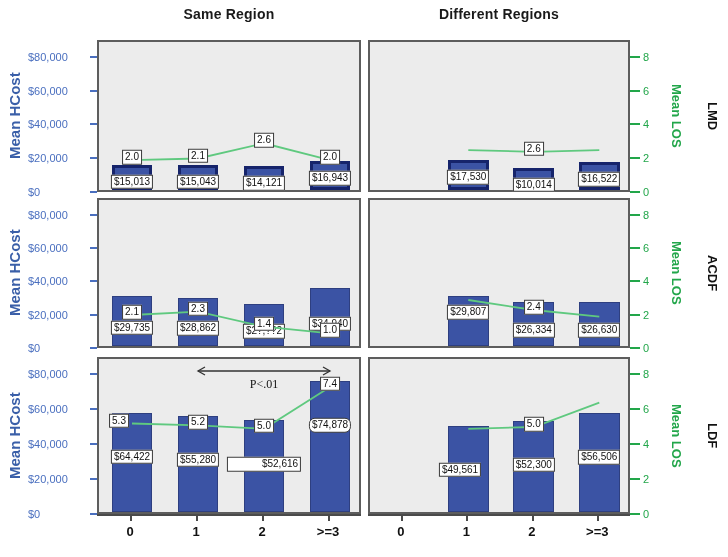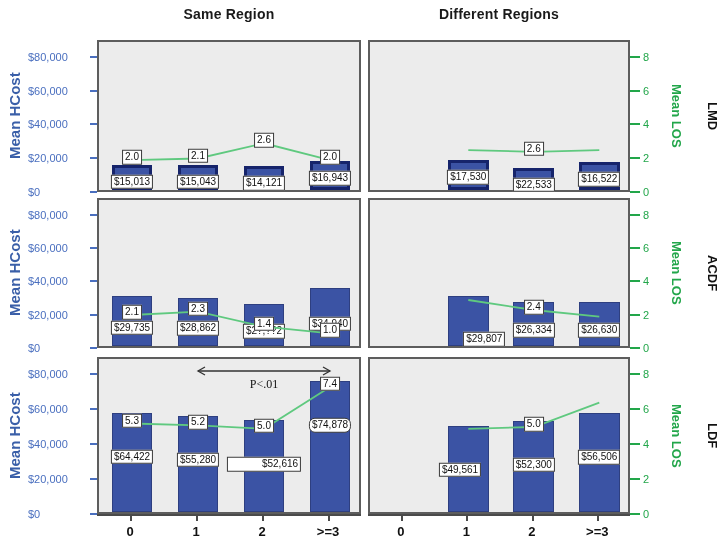--- a/index.html
+++ b/index.html
@@ -153,21 +153,21 @@
       </svg>
       <div class="callout los" style="left: 33px; top: 115.222px;">2.0</div>
       <div class="callout los" style="left: 99px; top: 113.533px;">2.1</div>
       <div class="callout los" style="left: 165px; top: 98.3333px;">2.6</div>
       <div class="callout los" style="left: 231px; top: 115.222px;">2.0</div>
     </div>
     <div class="panel" style="left: 368px; top: 40px; width: 262px; height: 152px;">
       <div class="bar framed" style="left: 77.945px; width: 40.61px; height: 29.6062px; bottom: 0px;"></div>
       <div class="callout" style="left: 98.25px; top: 135.394px;">$17,530</div>
       <div class="bar framed" style="left: 143.445px; width: 40.61px; height: 22.0653px; bottom: 0px;"></div>
-      <div class="callout" style="left: 163.75px; top: 142.935px;">$22,533</div>
+      <div class="callout" style="left: 163.75px; top: 142.935px;">$10,014</div>
       <div class="bar framed" style="left: 208.945px; width: 40.61px; height: 27.9038px; bottom: 0px;"></div>
       <div class="callout" style="left: 229.25px; top: 137.096px;">$16,522</div>
       <svg class="losline" width="262" height="152">
         <polyline points="98.3,108.1 163.8,109.8 229.3,108.1" fill="none" stroke="#5fc97f" stroke-width="1.8"></polyline>
       </svg>
       <div class="callout los" style="left: 163.75px; top: 106.778px;">2.6</div>
     </div>
     <div class="panel" style="left: 97px; top: 198px; width: 264px; height: 150px;">
       <div class="bar" style="left: 12.54px; width: 40.92px; height: 49.5583px; bottom: 0px;"></div>
       <div class="callout" style="left: 33px; top: 127.699px;">$29,735</div>
@@ -180,21 +180,21 @@
       <svg class="losline" width="264" height="150">
         <polyline points="33.0,115.0 99.0,111.7 165.0,126.7 231.0,133.3" fill="none" stroke="#5fc97f" stroke-width="1.8"></polyline>
       </svg>
       <div class="callout los" style="left: 33px; top: 112px;">2.1</div>
       <div class="callout los" style="left: 99px; top: 108.667px;">2.3</div>
       <div class="callout los" style="left: 165px; top: 123.667px;">1.4</div>
       <div class="callout los" style="left: 231px; top: 130.333px;">1.0</div>
     </div>
     <div class="panel" style="left: 368px; top: 198px; width: 262px; height: 150px;">
       <div class="bar" style="left: 77.945px; width: 40.61px; height: 49.6783px; bottom: 0px;"></div>
-      <div class="callout" style="left: 98.25px; top: 139px; margin-left: 16px;">$29,807</div>
+      <div class="callout" style="left: 98.25px; top: 112px;">$29,807</div>
       <div class="bar" style="left: 143.445px; width: 40.61px; height: 43.89px; bottom: 0px;"></div>
       <div class="callout" style="left: 163.75px; top: 130.25px;">$26,334</div>
       <div class="bar" style="left: 208.945px; width: 40.61px; height: 44.3833px; bottom: 0px;"></div>
       <div class="callout" style="left: 229.25px; top: 130.028px;">$26,630</div>
       <svg class="losline" width="262" height="150">
         <polyline points="98.3,100.0 163.8,110.0 229.3,116.7" fill="none" stroke="#5fc97f" stroke-width="1.8"></polyline>
       </svg>
       <div class="callout los" style="left: 163.75px; top: 107px; text-align: right;">2.4</div>
     </div>
     <div class="panel" style="left: 97px; top: 357px; width: 264px; height: 157px;">
@@ -202,21 +202,21 @@
       <div class="callout" style="left: 33px; top: 97.708px;">$64,422</div>
       <div class="bar" style="left: 78.54px; width: 40.92px; height: 96.4329px; bottom: 0px;"></div>
       <div class="callout" style="left: 99px; top: 100.567px;">$55,280</div>
       <div class="bar" style="left: 144.54px; width: 40.92px; height: 91.7857px; bottom: 0px;"></div>
       <div class="callout" style="left: 165px; top: 105.214px; padding-left: 34px;">$52,616</div>
       <div class="bar" style="left: 210.54px; width: 40.92px; height: 130.621px; bottom: 0px;"></div>
       <div class="callout" style="left: 231px; top: 66.3795px; border-radius: 6px;">$74,878</div>
       <svg class="losline" width="264" height="157">
         <polyline points="33.0,64.5 99.0,66.3 165.0,69.8 231.0,27.9" fill="none" stroke="#5fc97f" stroke-width="1.8"></polyline>
       </svg>
-      <div class="callout los" style="left: 33px; top: 61.5444px;">5.3</div>
+      <div class="callout los" style="left: 20px; top: 61.5444px;">5.3</div>
       <div class="callout los" style="left: 99px; top: 63.2889px;">5.2</div>
       <div class="callout los" style="left: 165px; top: 66.7778px;">5.0</div>
       <div class="callout los" style="left: 231px; top: 24.9111px;">7.4</div>
       <svg class="losline" width="264" height="157">
         <line x1="99" y1="12" x2="231" y2="12" stroke="#333" stroke-width="1.3"></line>
         <polyline points="106,8 99,12 106,16" fill="none" stroke="#333" stroke-width="1.3"></polyline>
         <polyline points="224,8 231,12 224,16" fill="none" stroke="#333" stroke-width="1.3"></polyline>
       </svg>
       <div class="sigtext" style="left: 165px; top: 18px;">P&lt;.01</div>
     </div>

